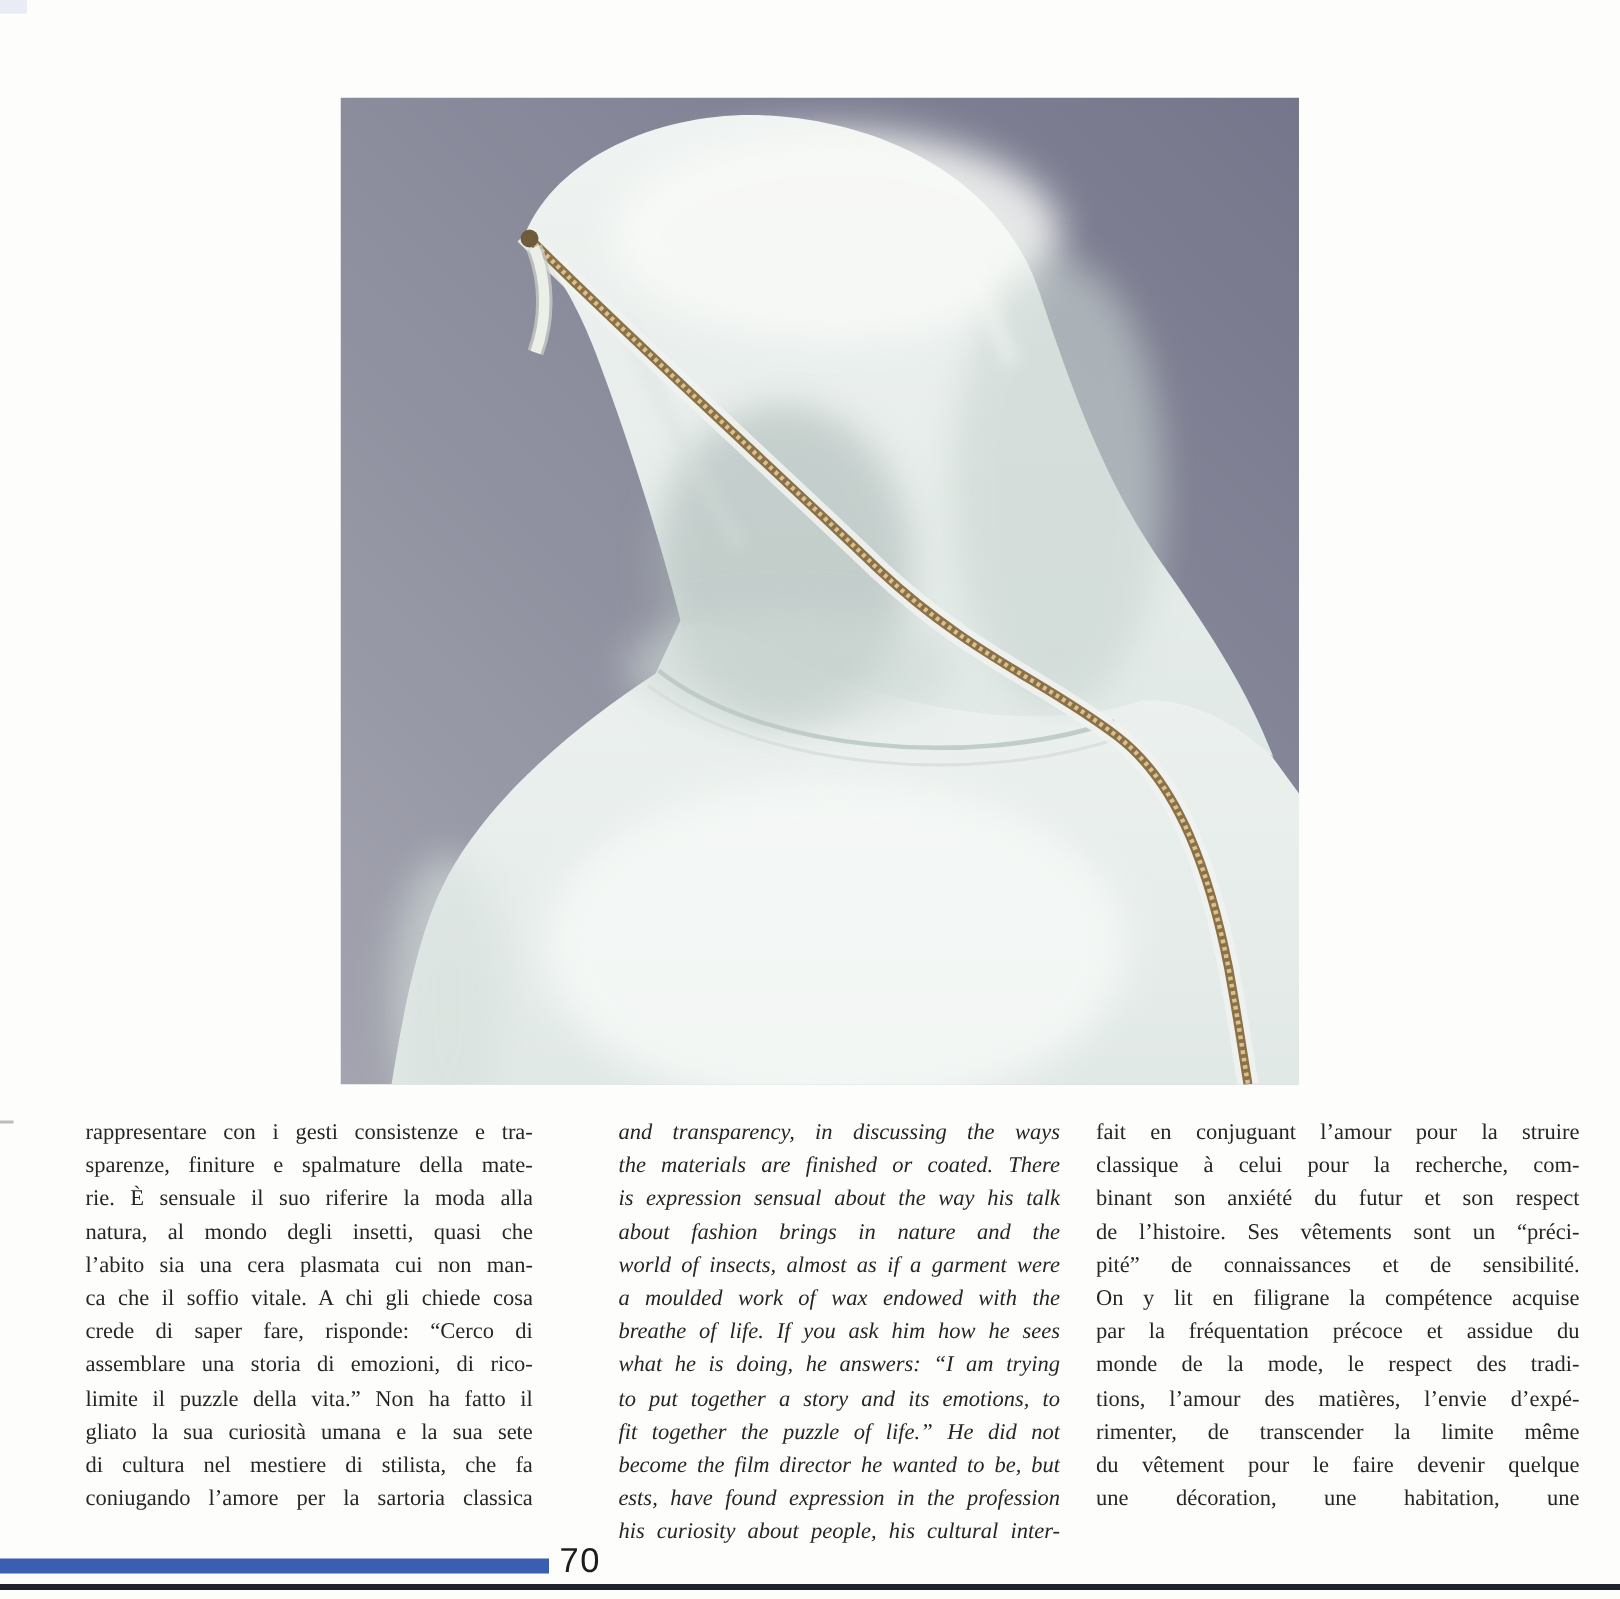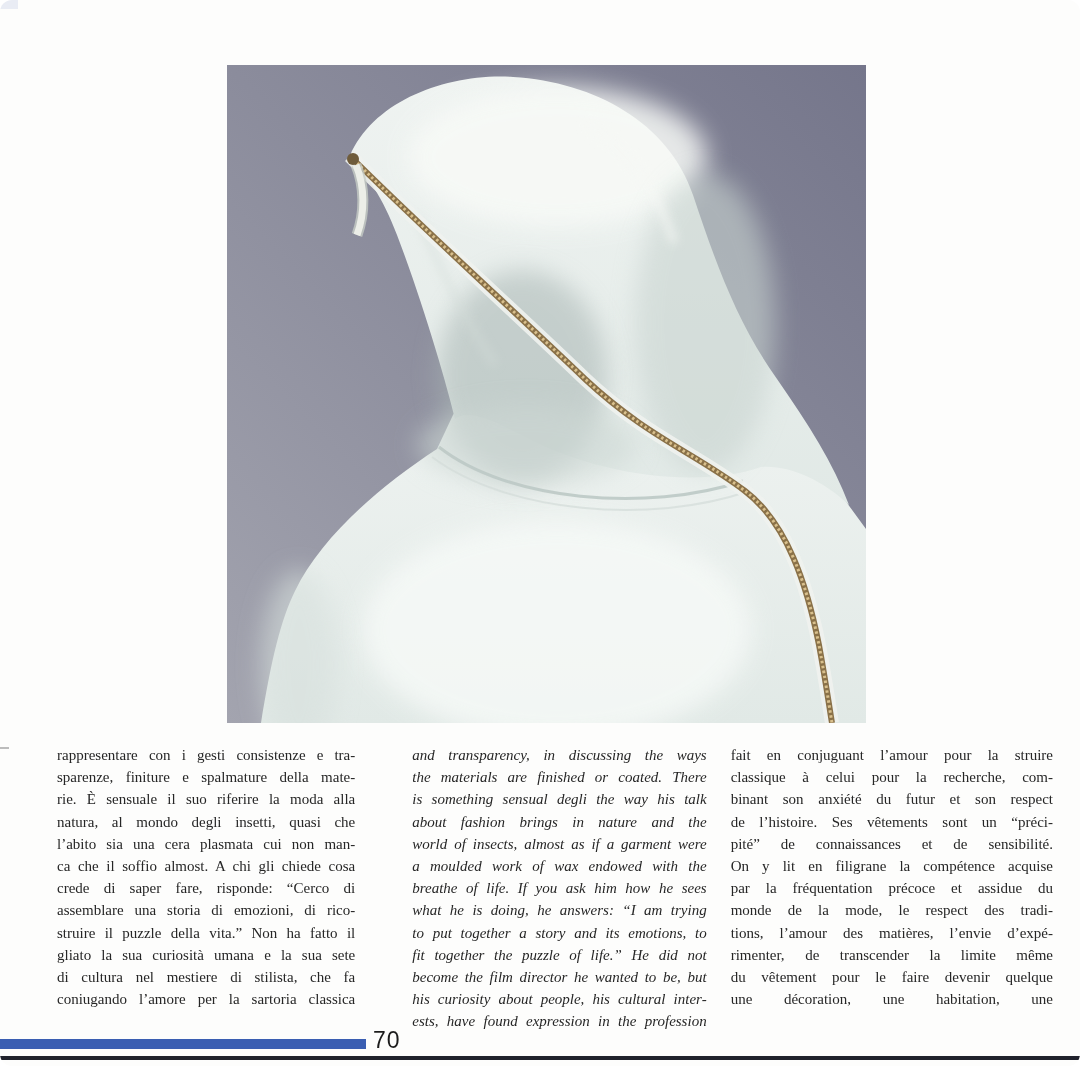--- a/index.html
+++ b/index.html
@@ -1,21 +1,20 @@
 <!DOCTYPE html>
 <html><head>
 <meta charset="utf-8">
 <style>
   html,body { margin:0; padding:0; background:#ffffff; }
   .page {
     position:relative; width:1080px; height:1066px;
     background:var(--page-bg, #fdfdfc);
     overflow:hidden;
     font-family:"Liberation Serif", serif;
-    border-radius:12px;
   }
   .corner-mark {
     position:absolute; left:0; top:0; width:18px; height:9px;
     background:#e9ecf4;
   }
   .edge-dash {
     position:absolute; left:0; top:747px; width:9px; height:2px;
     background:#bcbcbc;
   }
   figure.photo {
@@ -122,42 +121,42 @@
     </svg>
   </figure>
 
   <div class="columns">
     <div class="col col-it">
         <div class="text-line">rappresentare con i gesti consistenze e tra-</div>
         <div class="text-line">sparenze, finiture e spalmature della mate-</div>
         <div class="text-line">rie. È sensuale il suo riferire la moda alla</div>
         <div class="text-line">natura, al mondo degli insetti, quasi che</div>
         <div class="text-line">l’abito sia una cera plasmata cui non man-</div>
-        <div class="text-line">ca che il soffio almost. A chi gli chiede cosa</div>
+        <div class="text-line">ca che il soffio vitale. A chi gli chiede cosa</div>
         <div class="text-line">crede di saper fare, risponde: “Cerco di</div>
         <div class="text-line">assemblare una storia di emozioni, di rico-</div>
-        <div class="text-line">struire il puzzle della vita.” Non ha fatto il</div>
+        <div class="text-line">limite il puzzle della vita.” Non ha fatto il</div>
         <div class="text-line">gliato la sua curiosità umana e la sua sete</div>
         <div class="text-line">di cultura nel mestiere di stilista, che fa</div>
         <div class="text-line">coniugando l’amore per la sartoria classica</div>
       </div>
     <div class="col col-en">
         <div class="text-line">and transparency, in discussing the ways</div>
         <div class="text-line">the materials are finished or coated. There</div>
-        <div class="text-line">is something sensual degli the way his talk</div>
+        <div class="text-line">is expression sensual about the way his talk</div>
         <div class="text-line">about fashion brings in nature and the</div>
         <div class="text-line">world of insects, almost as if a garment were</div>
         <div class="text-line">a moulded work of wax endowed with the</div>
         <div class="text-line">breathe of life. If you ask him how he sees</div>
         <div class="text-line">what he is doing, he answers: “I am trying</div>
         <div class="text-line">to put together a story and its emotions, to</div>
         <div class="text-line">fit together the puzzle of life.” He did not</div>
         <div class="text-line">become the film director he wanted to be, but</div>
+        <div class="text-line">ests, have found expression in the profession</div>
         <div class="text-line">his curiosity about people, his cultural inter-</div>
-        <div class="text-line">ests, have found expression in the profession</div>
       </div>
     <div class="col col-fr">
         <div class="text-line">fait en conjuguant l’amour pour la struire</div>
         <div class="text-line">classique à celui pour la recherche, com-</div>
         <div class="text-line">binant son anxiété du futur et son respect</div>
         <div class="text-line">de l’histoire. Ses vêtements sont un “préci-</div>
         <div class="text-line">pité” de connaissances et de sensibilité.</div>
         <div class="text-line">On y lit en filigrane la compétence acquise</div>
         <div class="text-line">par la fréquentation précoce et assidue du</div>
         <div class="text-line">monde de la mode, le respect des tradi-</div>

